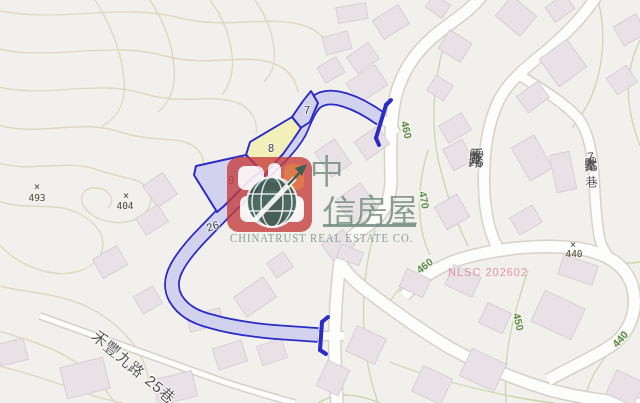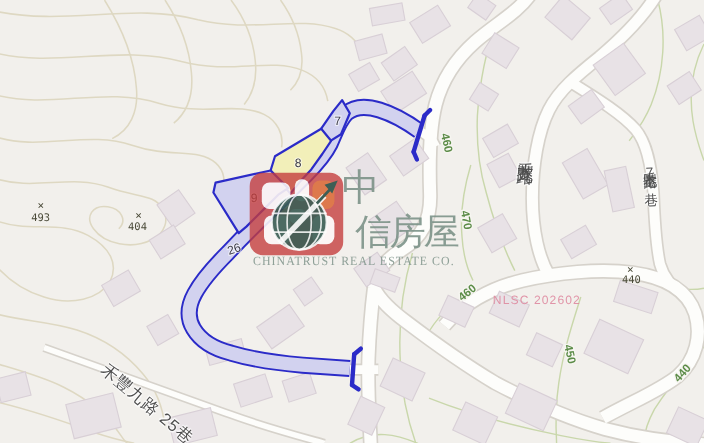--- a/index.html
+++ b/index.html
@@ -217,16 +217,16 @@
       <polygon points="307,164 295,168 302,176" fill="#2a4f45"></polygon>
     </g>
   </g>
 </svg>
 
 <div class="vroad" style="left:471px;top:135px;transform:rotate(5deg);">禾豐九路</div>
 <div class="vroad small" style="left:584px;top:146px;transform:rotate(-3deg);">禾豐七路7巷</div>
 <div class="droad" style="left:100px;top:327px;transform:rotate(40deg);">禾豐九路 25巷</div>
 
 <div class="wm-cjk" style="left:311px;top:154px;">中</div>
-<div class="wm-cjk wm-cjk2" style="left:323px;top:194px;">信房屋</div>
+<div class="wm-cjk wm-cjk2" style="left:323px;top:194px;text-decoration:underline;">信房屋</div>
 <div class="wm-tag" style="left:230px;top:232px;">CHINATRUST REAL ESTATE CO.</div>
 
 </div>
 
 </body></html>

